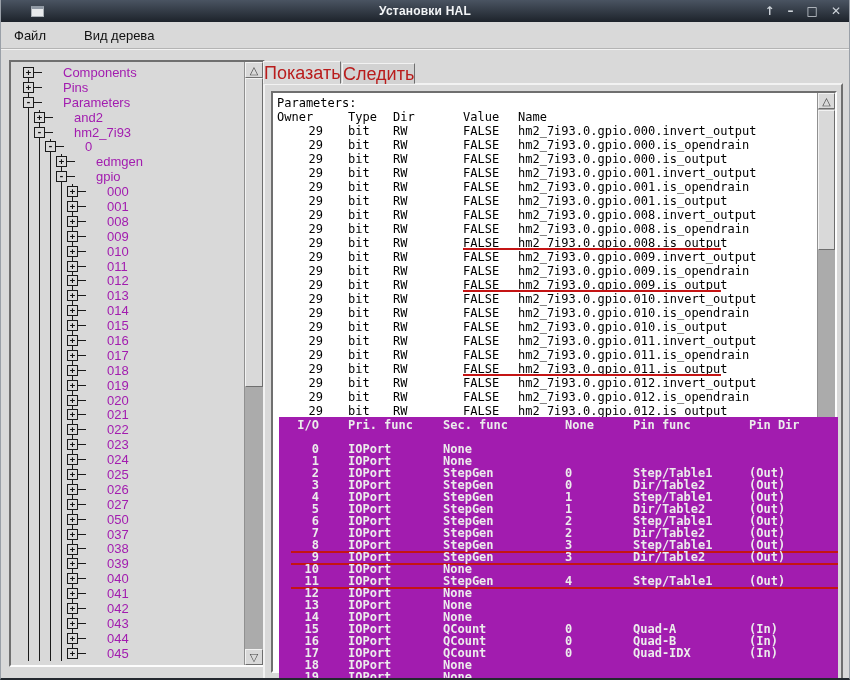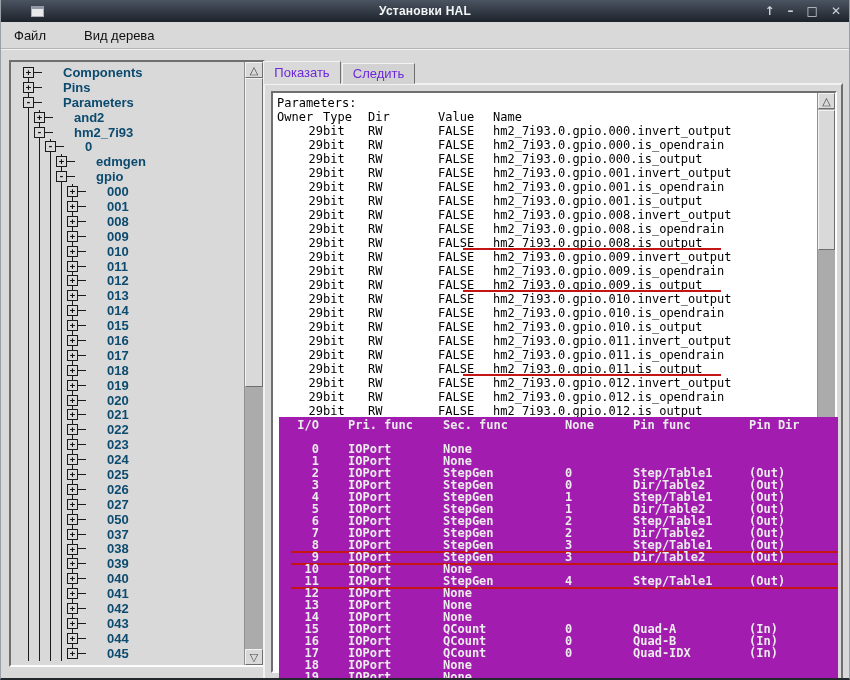--- a/index.html
+++ b/index.html
@@ -45,53 +45,53 @@
   .texp{width:11px;height:14.9px;position:relative;flex:none;}
   .texp::before{content:'';position:absolute;left:5px;top:0;height:2px;width:1px;background:#1a1a1a;display:none;}
   .texp::after{content:'';position:absolute;left:5px;top:13px;bottom:0;width:1px;background:#1a1a1a;display:none;}
   .texp.la::before{display:block;}
   .texp.lb::after{display:block;}
   .tbox{
     position:absolute;left:0;top:2px;width:11px;height:11px;border:1px solid #1a1a1a;background:#d9d9d9;
     font:bold 9px/9px "DejaVu Sans Mono",monospace;text-align:center;color:#111;z-index:2;
   }
   .tstub{width:8px;height:1px;background:#1a1a1a;flex:none;}
-  .tlabel{margin-left:21px;font-size:13px;color:#0c4a6e;white-space:nowrap;font-weight:bold;}
+  .tlabel{margin-left:21px;font-size:13px;color:#a21caf;white-space:nowrap;}
   
   .vscroll{position:absolute;top:0;right:0;width:19px;bottom:0;background:#ababab;border-left:1px solid #909090;}
   .sb-arrow{position:absolute;left:0;width:100%;height:16px;background:#d9d9d9;color:#444;
     font-size:11px;line-height:15px;text-align:center;border:1px solid;border-color:#f2f2f2 #6f6f6f #6f6f6f #f2f2f2;}
   .sb-up{top:0;}
   .sb-down{bottom:0;}
   .sb-thumb{position:absolute;left:0;width:100%;background:#d9d9d9;
     border:1px solid;border-color:#f2f2f2 #6f6f6f #6f6f6f #f2f2f2;}
   
   .tab{
-    position:absolute;background:#d9d9d9;font-size:13px;color:#6d28d9;text-align:center;
+    position:absolute;background:#d9d9d9;font-size:18px;color:#b91c1c;text-align:center;
     border:1px solid;border-color:#f2f2f2 #6f6f6f transparent #f2f2f2;
   }
   .tab.active{left:262px;top:61px;width:78px;height:23px;line-height:22px;z-index:6;background:#d9d9d9;}
   .tab.inactive{left:341px;top:63px;width:73px;height:21px;line-height:20px;z-index:4;background:#d2d2d2;}
   .tabpage{
     position:absolute;left:262px;top:83px;width:580px;height:597px;background:#d9d9d9;z-index:3;
     border:2px solid;border-color:#f2f2f2 #6f6f6f #6f6f6f #f2f2f2;border-bottom:none;
   }
   
   .textframe{
     position:absolute;left:270px;top:91px;width:566px;height:582px;z-index:4;
     border:2px solid;border-color:#6f6f6f #fdfdfd #fdfdfd #6f6f6f;background:#fff;
   }
   .paramtext{
     position:absolute;left:0;top:0;right:18px;bottom:0;background:#fff;overflow:hidden;
     font-family:"DejaVu Sans Mono",monospace;font-size:12px;color:#000;padding:3px 0 0 4px;
   }
   .pline{height:14px;line-height:14px;white-space:nowrap;display:flex;position:relative;}
   .c-owner{width:46px;text-align:right;flex:none;}
   .hdr .c-owner{text-align:left;}
-  .c-type{width:45px;flex:none;}
+  .c-type{width:45px;margin-left:25px;flex:none;}
   .c-dir{width:70px;flex:none;}
   .c-value{width:55px;flex:none;}
   .c-name{flex:1;}
   .pline.redline::after{content:'';position:absolute;left:186px;width:258px;bottom:0;height:2px;background:#c41414;}
   .param-scroll{position:absolute;top:0;right:0;width:18px;bottom:0;background:#ababab;border-left:1px solid #909090;}
   
   .terminal{
     position:absolute;left:278px;top:417px;width:559px;height:331px;background:#a21caf;z-index:10;
     font-family:"DejaVu Sans Mono",monospace;font-size:12px;font-weight:bold;color:#ececec;
     padding:2px 0 0 12px;overflow:hidden;

